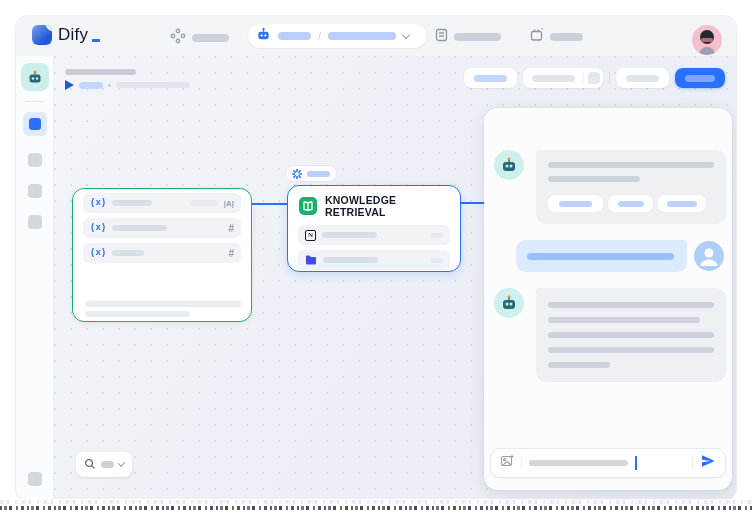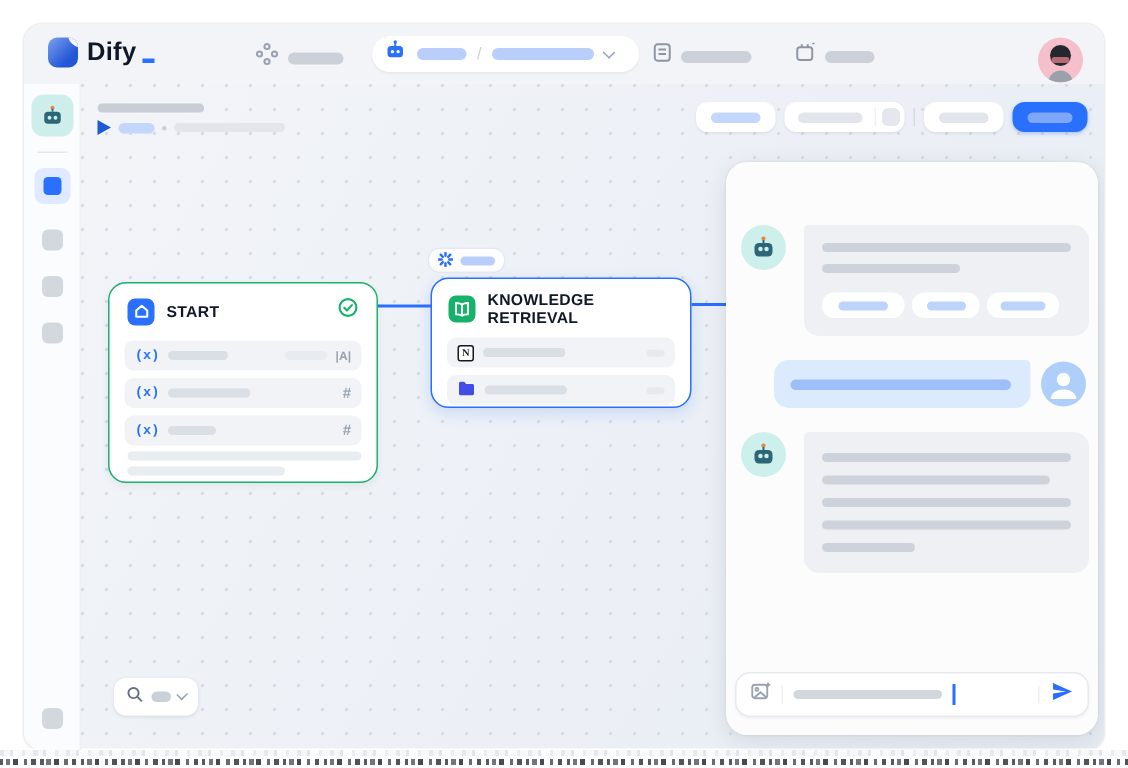--- a/index.html
+++ b/index.html
@@ -10,21 +10,21 @@
             background:#f7f8fa; border-radius:12px; overflow:hidden;
             box-shadow:0 0 0 1px rgba(16,24,40,.05), 0 1px 3px rgba(16,24,40,.06); }
 
   
   .hdr { position:absolute; left:0; top:0; width:100%; height:40px; background:#f3f4f7; }
   .logo { position:absolute; left:16px; top:9px; display:flex; align-items:center; gap:6px; }
   .logo-mark { width:20px; height:20px; border-radius:6px;
                background:linear-gradient(135deg,#7ba2f2 0%,#2457d6 70%); position:relative; overflow:hidden; }
   .logo-mark:before { content:""; position:absolute; right:-6px; top:-6px; width:13px; height:13px;
                       background:#f3f4f7; border-radius:0 0 0 10px; }
-  .logo-text { font-size:17px; font-weight:700; color:#101828; letter-spacing:.2px; }
+  .logo-text { font-size:17px; font-weight:400; color:#101828; letter-spacing:.2px; }
   .logo-underscore { width:8px; height:3px; background:#2970ff; margin-top:10px; margin-left:-2px; }
 
   .hnav { position:absolute; top:12px; display:flex; align-items:center; gap:6px; }
   .bar { border-radius:4px; }
 
   .app-pill { position:absolute; left:232px; top:8px; width:178px; height:24px; background:#ffffff;
               border-radius:12px; box-shadow:0 1px 2px rgba(16,24,40,.06); display:flex; align-items:center;
               padding:0 8px; gap:7px; }
   .sep { color:#cdd2da; font-size:11px; }
   .chev { width:6px; height:6px; border-right:1.5px solid #98a2b3; border-bottom:1.5px solid #98a2b3;
@@ -246,34 +246,20 @@
         <line x1="1.8" y1="1.8" x2="3.2" y2="3.2"></line>
           <line x1="6.8" y1="6.8" x2="8.2" y2="8.2"></line>
         <line x1="1.8" y1="8.2" x2="3.2" y2="6.8"></line>
           <line x1="6.8" y1="3.2" x2="8.2" y2="1.8"></line>
       </svg>
     </span>
     <span class="bar" style="width:26px;height:6px;background:#b9cefb;"></span>
   </div>
 
   <div class="node" style="left:56px;top:172px;width:180px;height:134px;border:1.5px solid #17b26a;">
-    <div class="node-hd">
-      <span class="node-ic" style="background:#2970ff;">
-        <svg width="11" height="11" viewBox="0 0 12 12" fill="none" stroke="#ffffff" stroke-width="1.5" stroke-linejoin="round">
-          <path d="M2 5.5 L6 2 L10 5.5 V10 H2 Z"></path>
-        </svg>
-      </span>
-      <span class="node-title">START</span>
-      <span style="margin-left:auto;">
-        <svg width="14" height="14" viewBox="0 0 14 14" fill="none" stroke="#17b26a" stroke-width="1.4">
-          <circle cx="7" cy="7" r="5.6"></circle>
-            <path d="M4.5 7.2 L6.3 9 L9.6 5.4" stroke-linecap="round" stroke-linejoin="round"></path>
-        </svg>
-      </span>
-    </div>
     <div style="height:4px;"></div>
     <div class="node-row">
       <span class="vtok">(x)</span>
       <span class="bar" style="width:40px;height:6px;background:#dadfe6;"></span>
       <span class="bar" style="width:28px;height:6px;background:#e8ebef;margin-left:auto;"></span>
       <span class="glyph-sm">|A|</span>
     </div>
     <div class="node-row">
       <span class="vtok">(x)</span>
       <span class="bar" style="width:55px;height:6px;background:#dadfe6;"></span>

